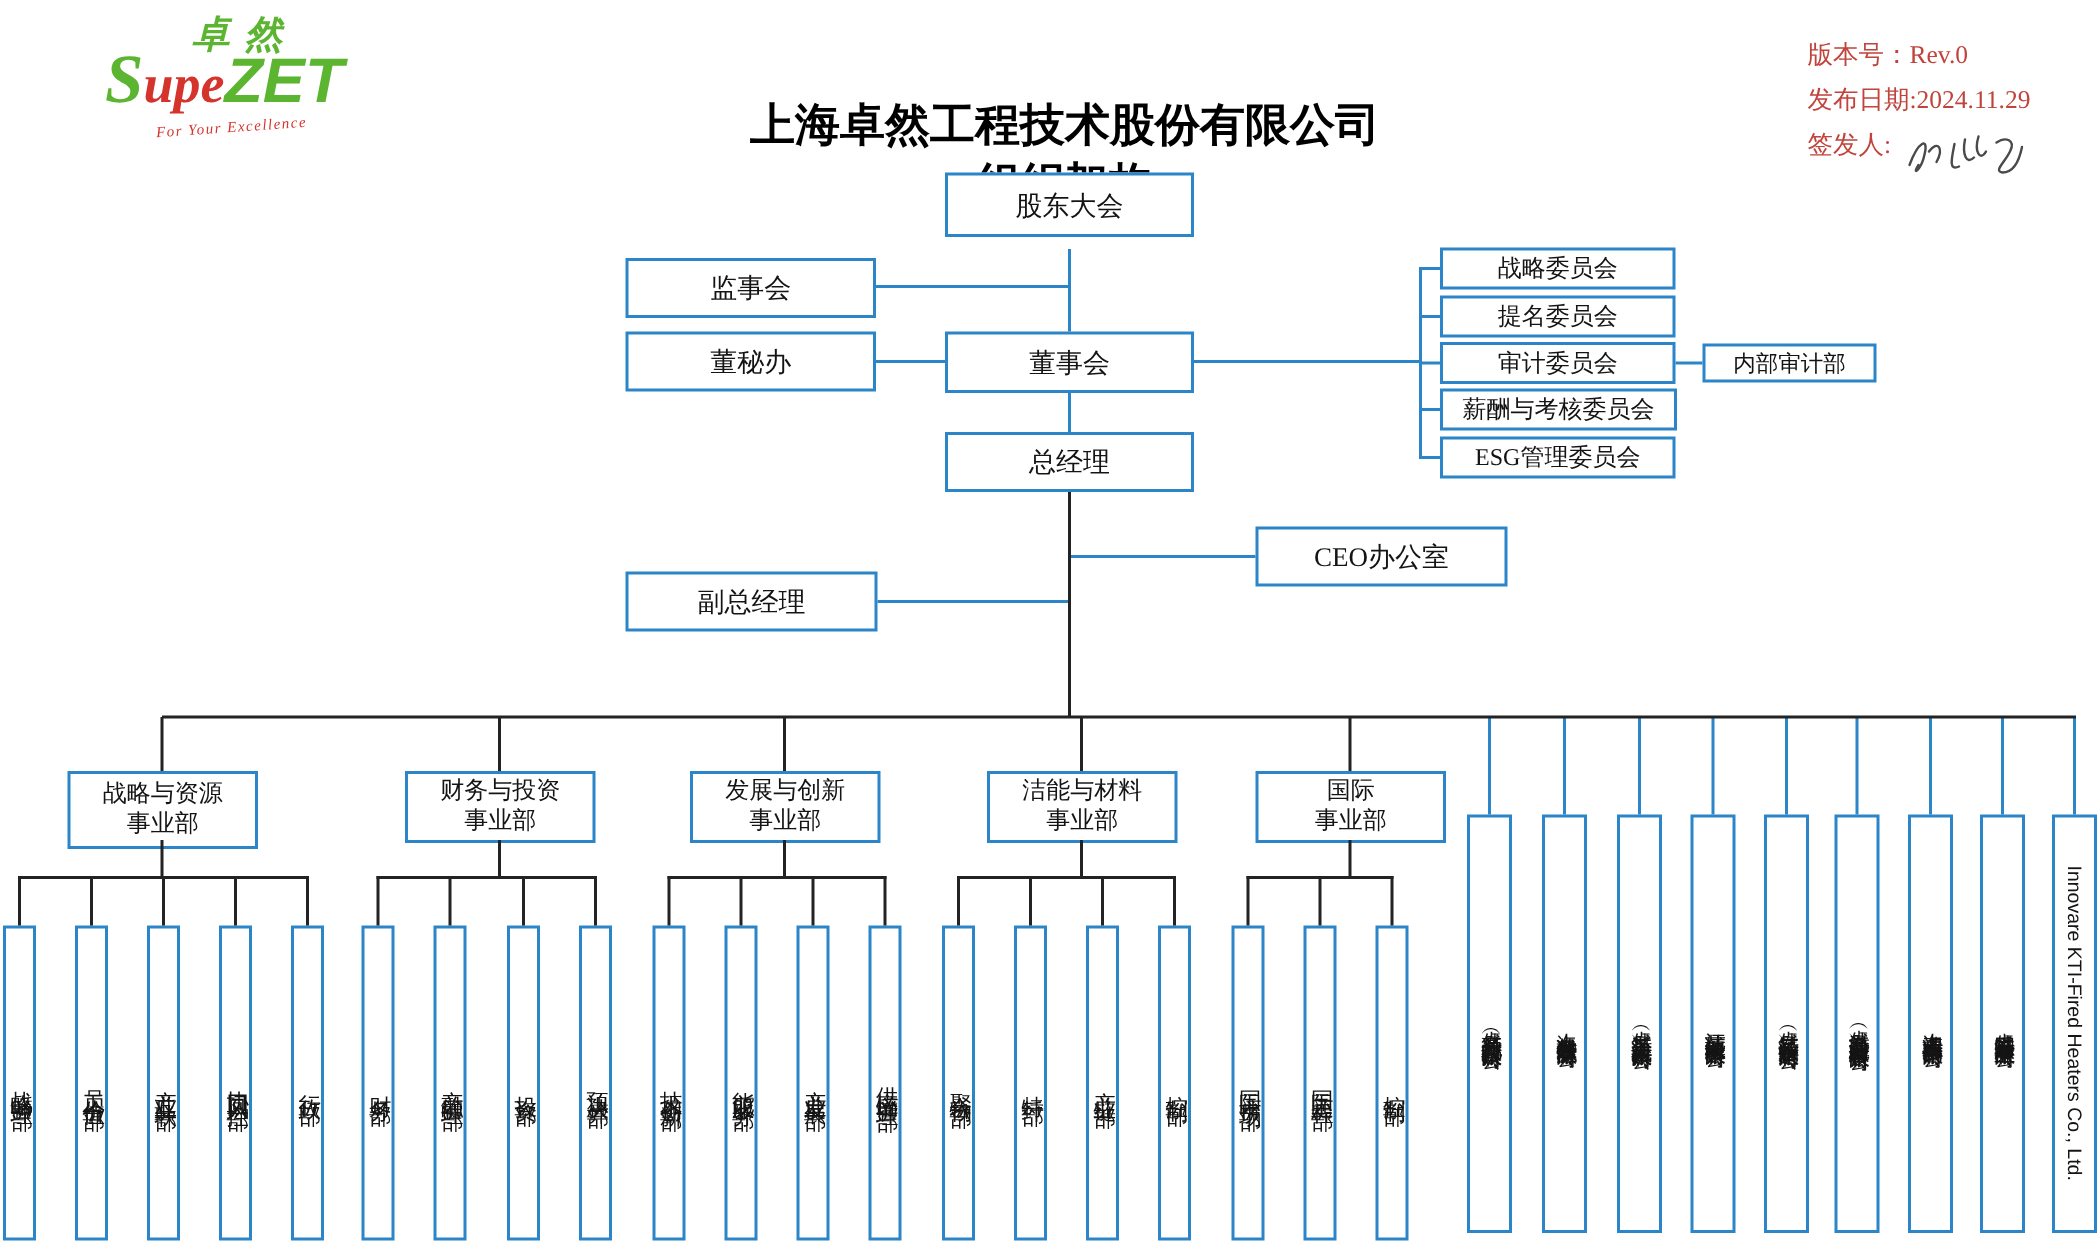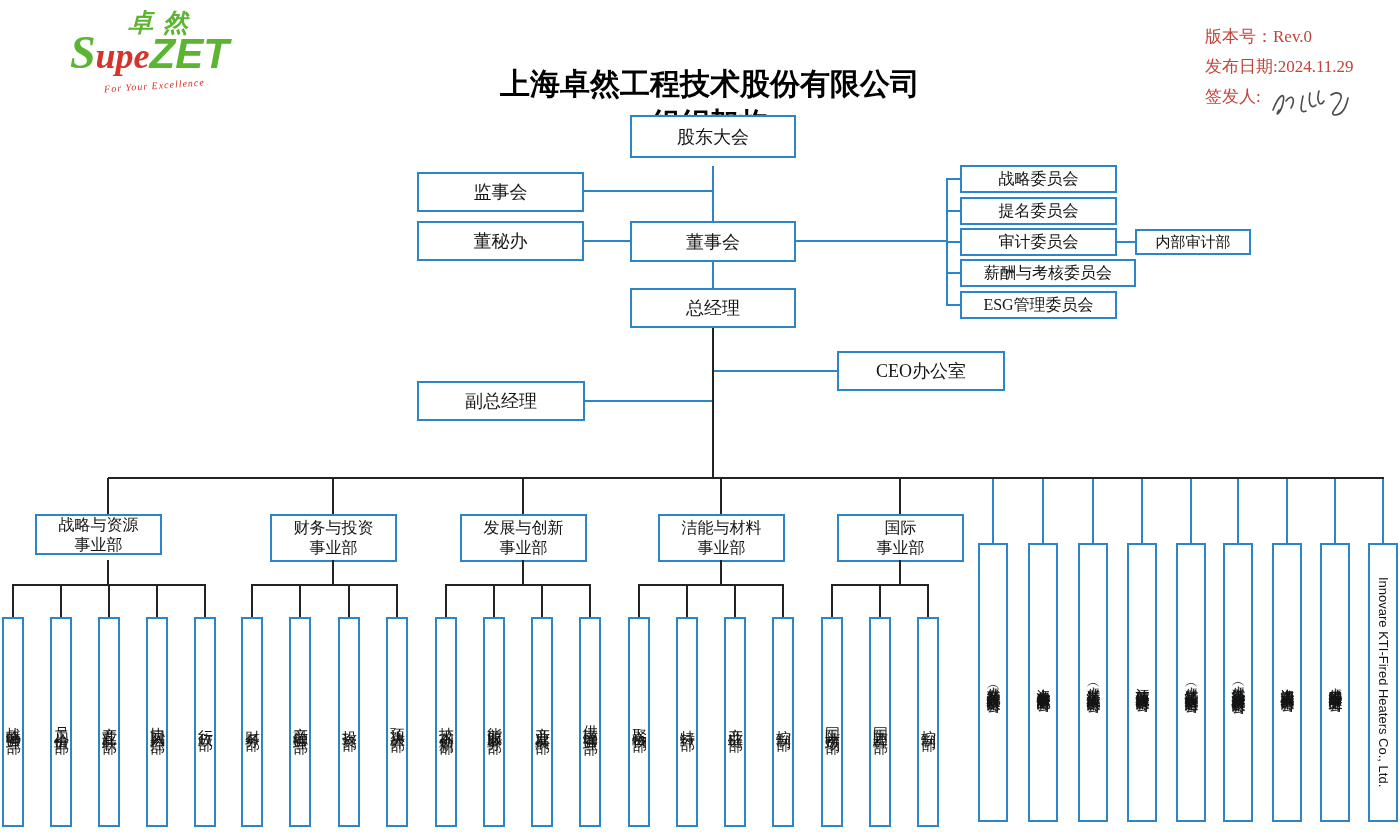--- a/index.html
+++ b/index.html
@@ -78,28 +78,28 @@
 
   <div class="box" style="left:630px;top:115px;width:166px;height:43px;">股东大会</div>
   <div class="box" style="left:417px;top:172px;width:167px;height:40px;">监事会</div>
   <div class="box" style="left:417px;top:221px;width:167px;height:40px;">董秘办</div>
   <div class="box" style="left:630px;top:288px;width:166px;height:40px;">总经理</div>
   <div class="box" style="left:630px;top:221px;width:166px;height:41px;">董事会</div>
 
   <div class="box sm" style="left:960px;top:165px;width:157px;height:28px;">战略委员会</div>
   <div class="box sm" style="left:960px;top:197px;width:157px;height:28px;">提名委员会</div>
   <div class="box sm" style="left:960px;top:228px;width:157px;height:28px;">审计委员会</div>
-  <div class="box sm" style="left:960px;top:259px;width:176px;height:28px;">薪酬与考核委员会</div>
+  <div class="box sm" style="left:960px;top:259px;width:158px;height:28px;">薪酬与考核委员会</div>
   <div class="box sm" style="left:960px;top:291px;width:157px;height:28px;">ESG管理委员会</div>
   <div class="box xs" style="left:1135px;top:229px;width:116px;height:26px;">内部审计部</div>
 
   <div class="box" style="left:837px;top:351px;width:168px;height:40px;">CEO办公室</div>
   <div class="box" style="left:417px;top:381px;width:168px;height:40px;">副总经理</div>
 
-  <div class="box two" style="left:35px;top:514px;width:127px;height:41px;">
+  <div class="box two" style="left:45px;top:514px;width:127px;height:52px;">
     <span>战略与资源</span>
     <span>事业部</span>
   </div>
   <div class="box two" style="left:270px;top:514px;width:127px;height:48px;">
     <span>财务与投资</span>
     <span>事业部</span>
   </div>
   <div class="box two" style="left:460px;top:514px;width:127px;height:48px;">
     <span>发展与创新</span>
     <span>事业部</span>

